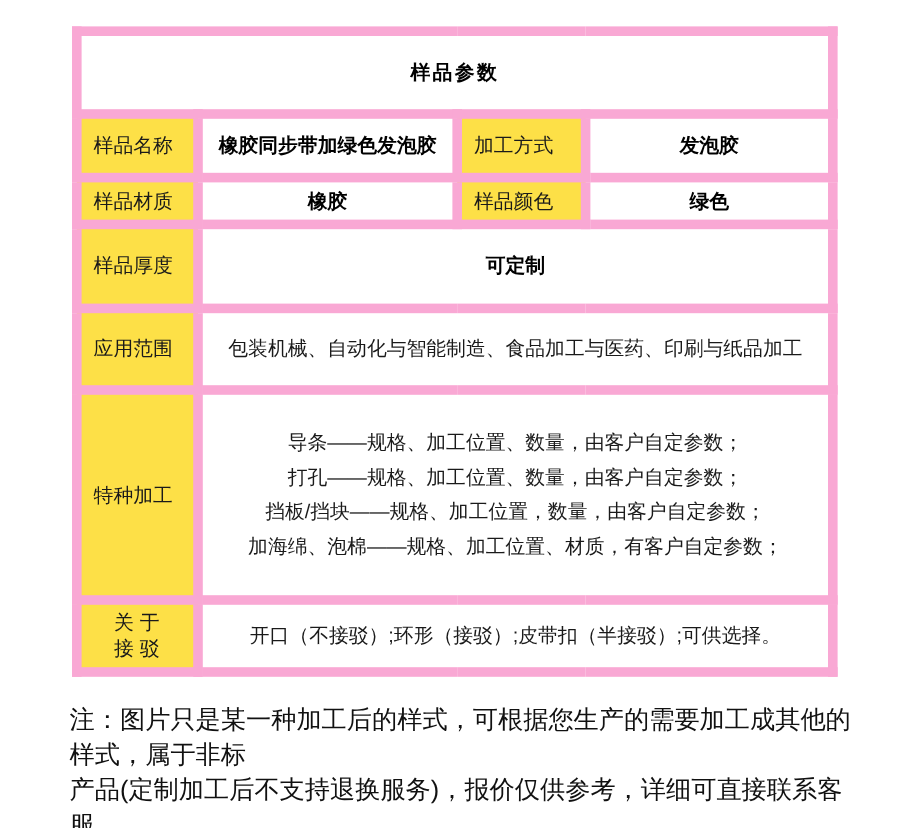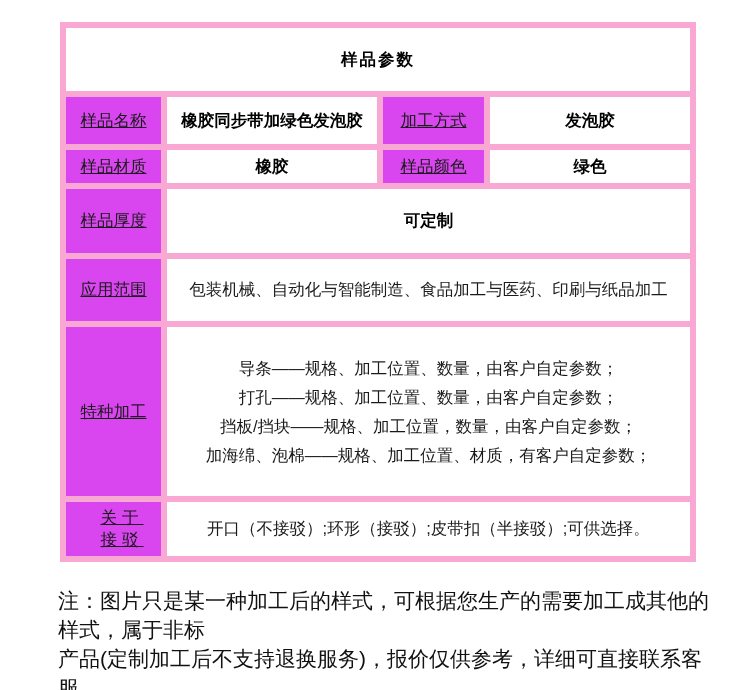--- a/index.html
+++ b/index.html
@@ -13,41 +13,40 @@
   .page { position: relative; width: 750px; height: 690px; background: #ffffff; }
 
   table.spec {
     position: absolute;
     left: 60px; top: 22px;
     width: 630px;
     border-collapse: collapse;
     table-layout: fixed;
   }
   table.spec td {
-    border: 6px solid #f9a8d4;
+    border: 8px solid #f9a8d4;
     font-size: 16.5px;
     vertical-align: middle;
     padding: 0 10px;
   }
   td.title-cell {
     height: 69px;
     text-align: center;
     font-size: 23px;
     font-weight: bold;
     letter-spacing: 2px;
     color: #000000;
     background: #ffffff;
   }
   td.lbl {
-    background: #d946ef;
-    text-align: center;
+    background: #fde047;
+    text-align: left;
     font-weight: 400;
     color: #1a1a1a;
     padding: 0 4px;
-    text-decoration: underline;
   }
   td.lbl.spaced { letter-spacing: 5px; padding-left: 27px; }
   td.val-c {
     text-align: center;
     font-weight: bold;
     color: #000000;
   }
   td.val-l {
     text-align: center;
     padding-left: 18px;

